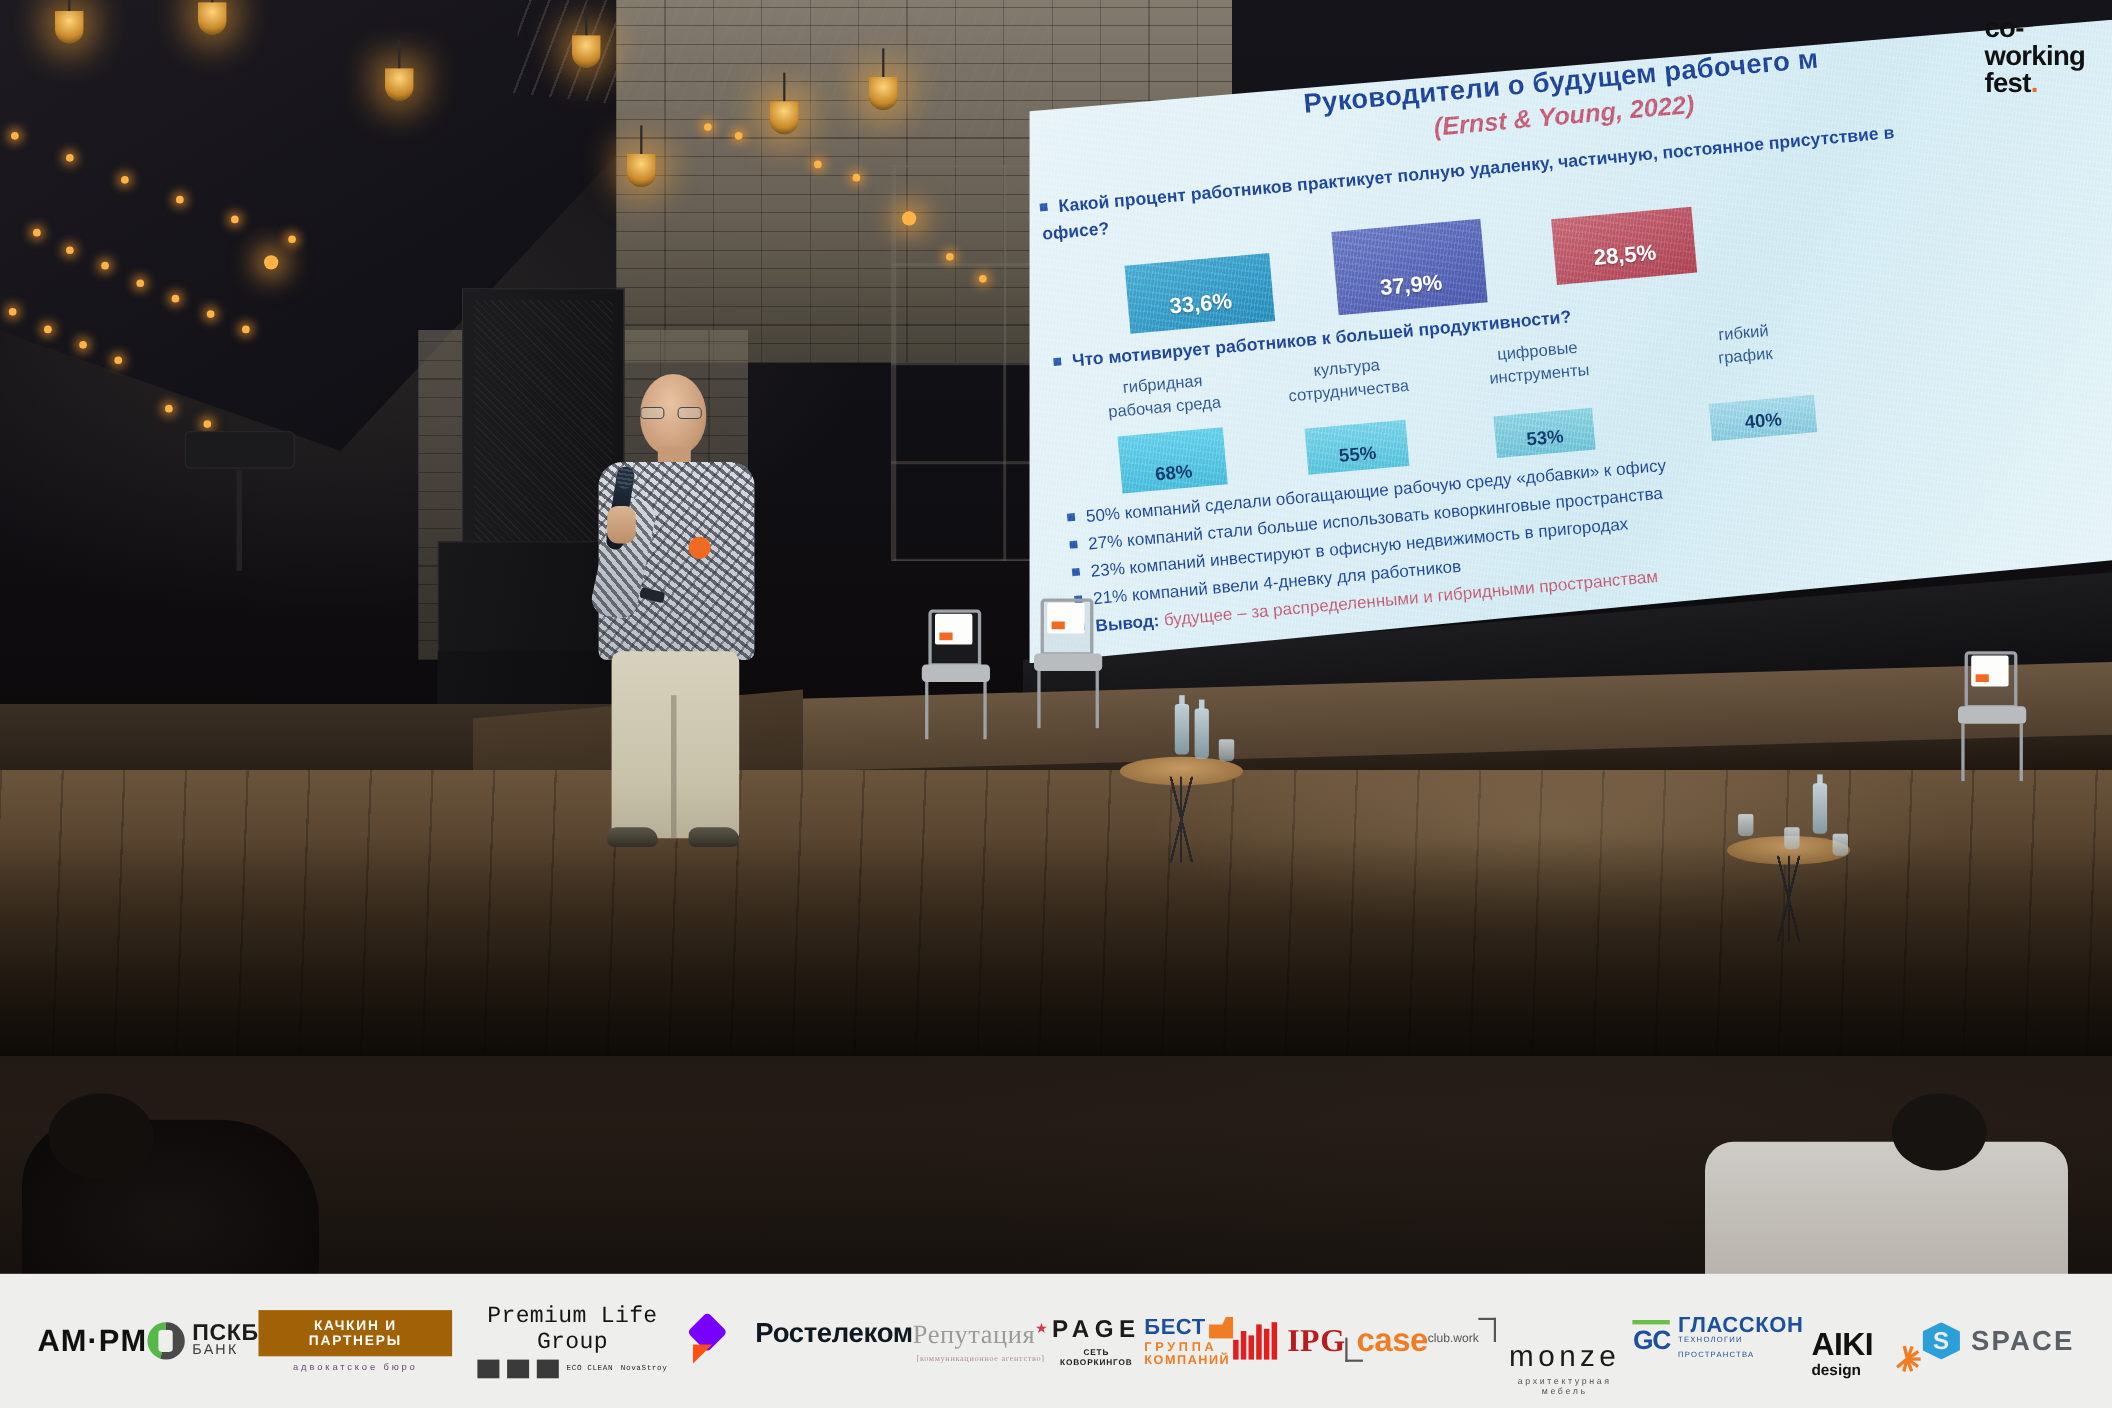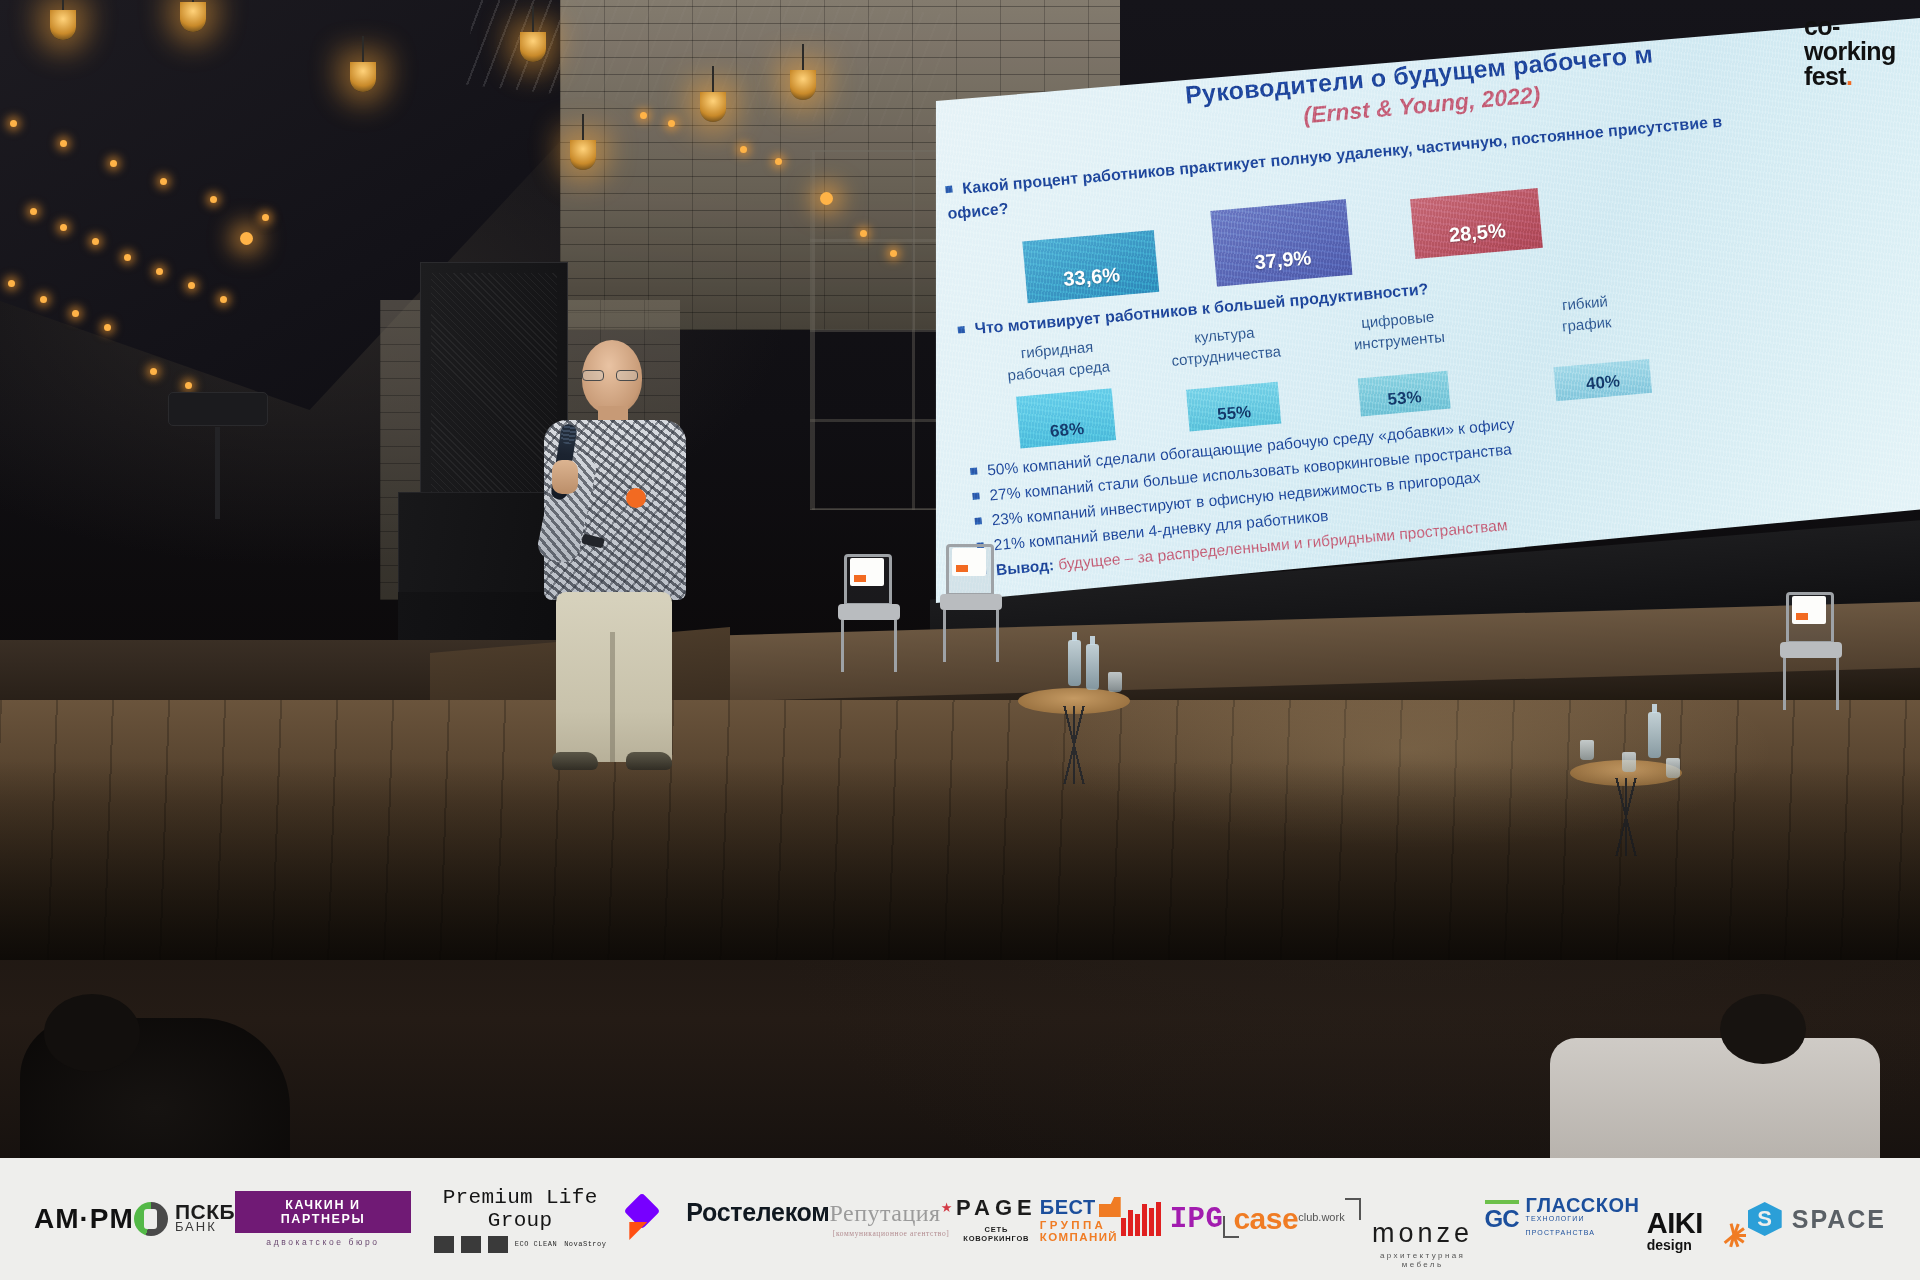--- a/index.html
+++ b/index.html
@@ -354,21 +354,21 @@
   }
   .sp-pskb .mark:after {
     content:""; position:absolute; left:10px; top:7px; width:13px; height:20px; background:#eeeeec; border-radius: 3px;
   }
   .sp-pskb .txt { line-height: 15px; }
   .sp-pskb .t1 { font-size: 21px; font-weight: bold; color: #1c1c1c; letter-spacing: .5px; }
   .sp-pskb .t2 { font-size: 13px; color: #3a3a3a; letter-spacing: 2px; }
 
   .sp-kachkin { text-align: center; }
   .sp-kachkin .bar {
-    background: #701a75; color: #fff; font-size: 12.5px; letter-spacing: 1.6px;
+    background: #a16207; color: #fff; font-size: 12.5px; letter-spacing: 1.6px;
     padding: 7px 11px; font-weight: bold;
   }
   .sp-kachkin .sub { color: #6b4a72; font-size: 8.5px; letter-spacing: 2.6px; margin-top: 4px; }
 
   .sp-plg { text-align: center; font-family: Liberation Mono, monospace; }
   .sp-plg .nm { font-size: 21px; color: #151515; letter-spacing: .3px; }
   .sp-plg .row { display:flex; align-items:center; gap:7px; margin-top:4px; justify-content:center; }
   .sp-plg .tiny { font-size: 7px; color: #2a2a2a; letter-spacing: .5px; }
   .sp-plg .blk { width: 20px; height: 17px; background: #3a3a3a; }
 
@@ -396,21 +396,21 @@
   .sp-best { text-align:left; }
   .sp-best .r1 { display:flex; align-items:center; gap:3px; }
   .sp-best .b1 { font-size: 20px; font-weight: bold; color: #1c4f9c; letter-spacing: .5px; }
   .sp-best .ic { width: 22px; height: 20px; background:#f07c24; clip-path: polygon(0 35%, 55% 35%, 70% 0, 100% 0, 100% 100%, 0 100%); }
   .sp-best .b2 { font-size: 11.5px; font-weight: bold; color: #f07c24; letter-spacing: 3.4px; }
   .sp-best .b3 { font-size: 11.5px; font-weight: bold; color: #f07c24; letter-spacing: 1.4px; }
 
   .sp-ipg { display:flex; align-items:center; gap: 9px; }
   .sp-ipg .bars { display:flex; align-items:flex-end; gap: 2px; height: 34px; }
   .sp-ipg .bars i { width: 5px; background: #e02020; display:block; }
-  .sp-ipg .nm { font-family: Liberation Mono, monospace; font-size: 29px; font-weight: bold; color: #a21caf; letter-spacing: .5px; }
+  .sp-ipg .nm { font-family: Liberation Serif, serif; font-size: 29px; font-weight: bold; color: #b91c1c; letter-spacing: .5px; }
 
   .sp-case { position: relative; padding: 6px 16px 6px 10px; }
   .sp-case .nm { font-size: 30px; font-weight: bold; color: #f07c24; letter-spacing: -.5px; }
   .sp-case .sub { font-size: 11px; color: #555; text-align: right; margin-top: -4px; }
   .sp-case .br1 { position:absolute; left:0; bottom:4px; width: 16px; height: 22px; border-left:2px solid #555; border-bottom:2px solid #555; }
   .sp-case .br2 { position:absolute; right:0; top:2px; width: 16px; height: 22px; border-right:2px solid #555; border-top:2px solid #555; }
 
   .sp-monze { text-align:center; }
   .sp-monze .nm { font-size: 27px; color: #1b1b1b; letter-spacing: 4px; margin-top: 48px; }
   .sp-monze .sub { font-size: 8px; color: #555; letter-spacing: 2.4px; margin-top: 2px; }

